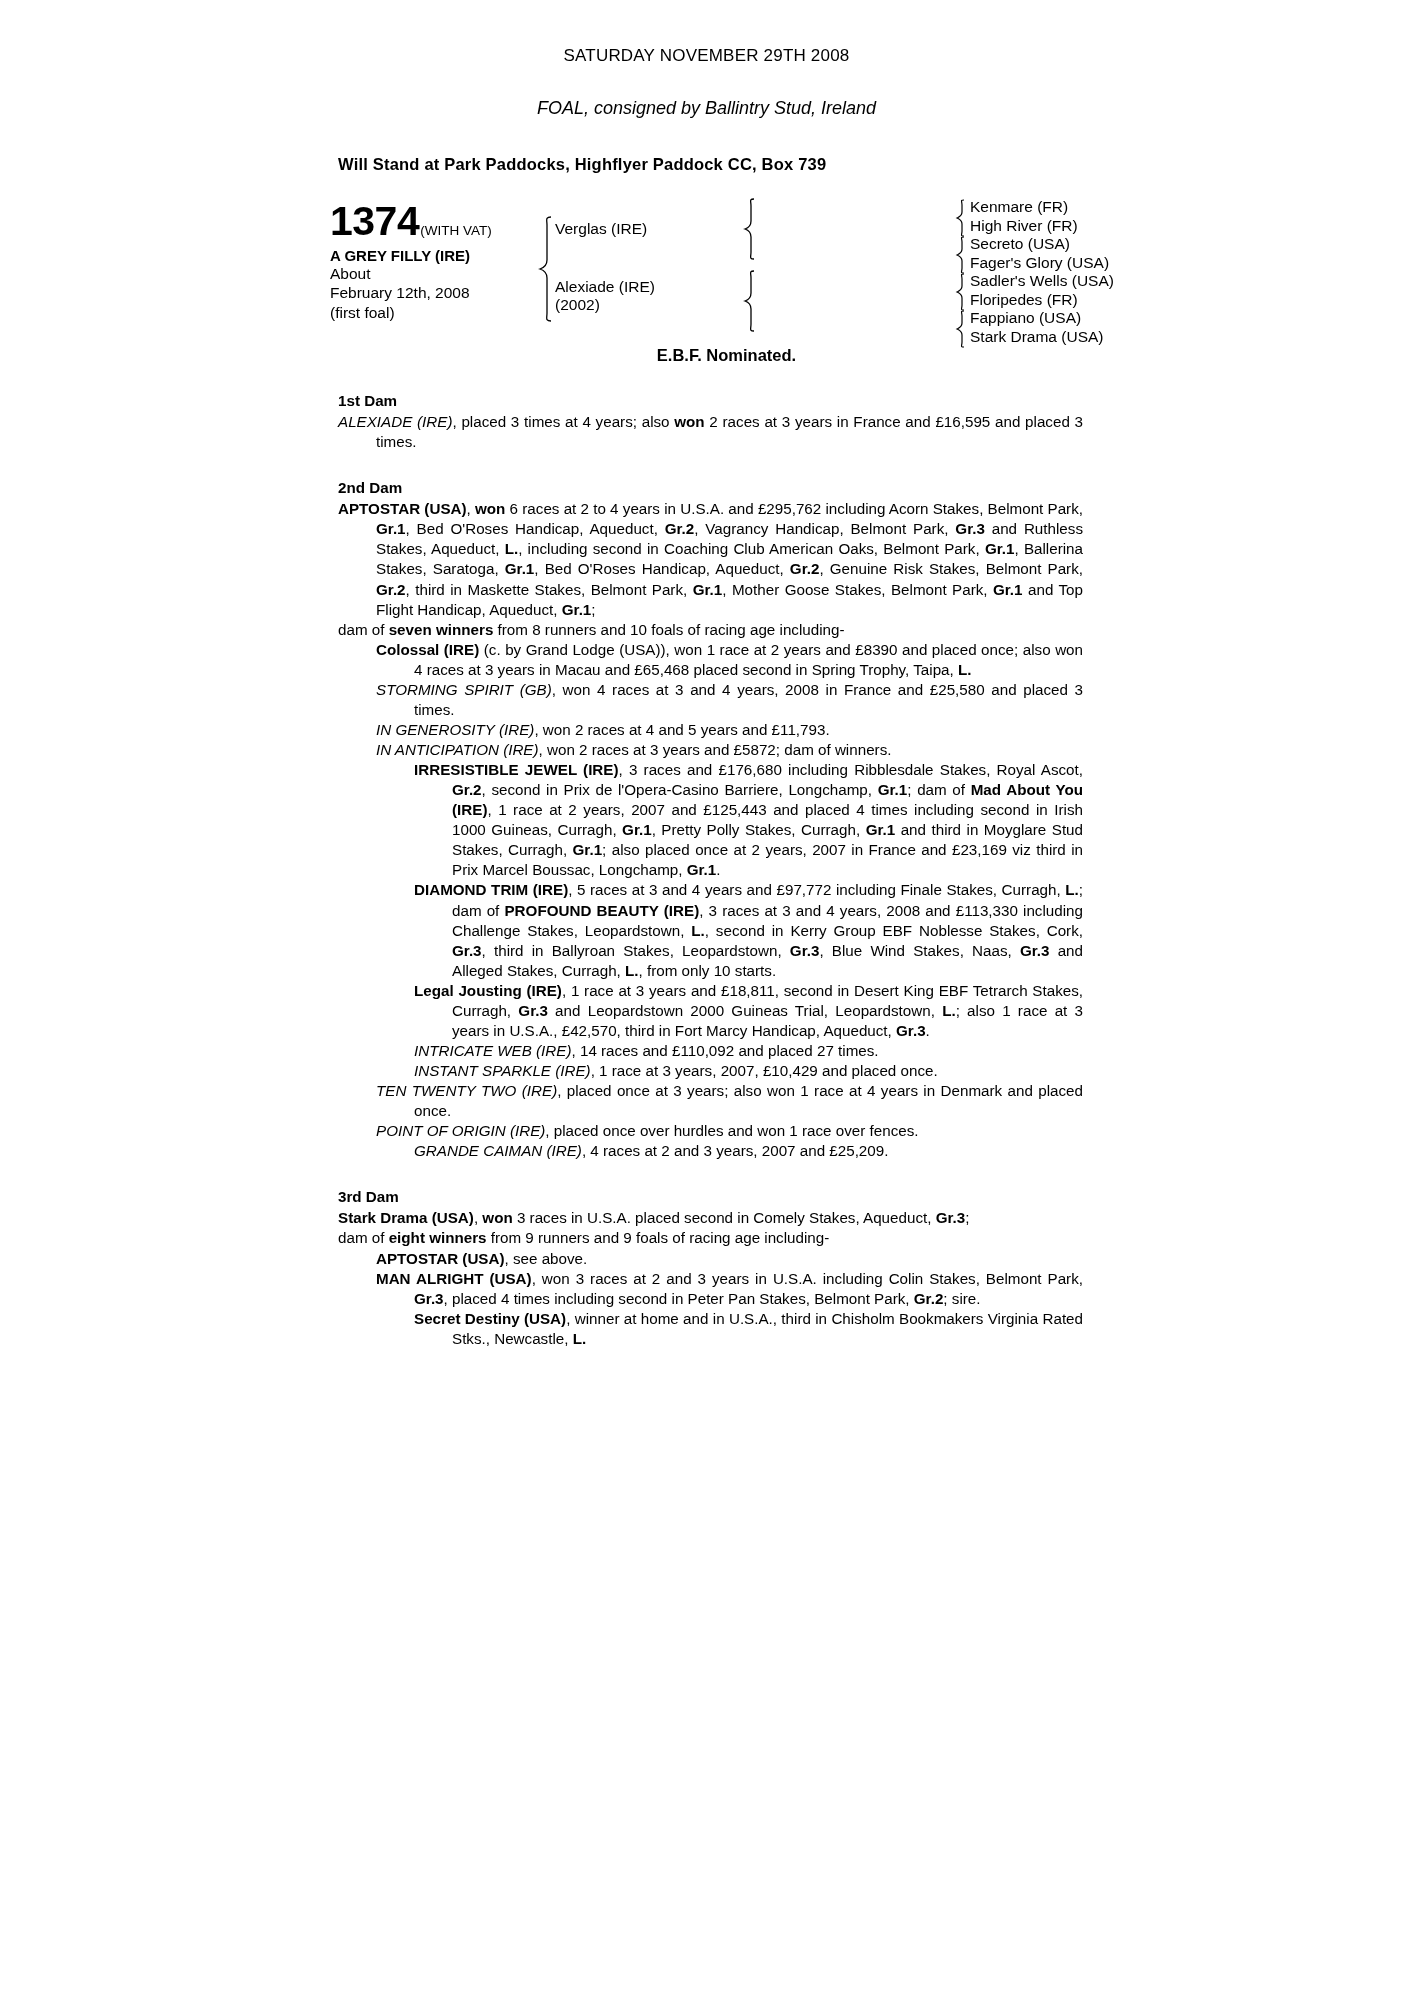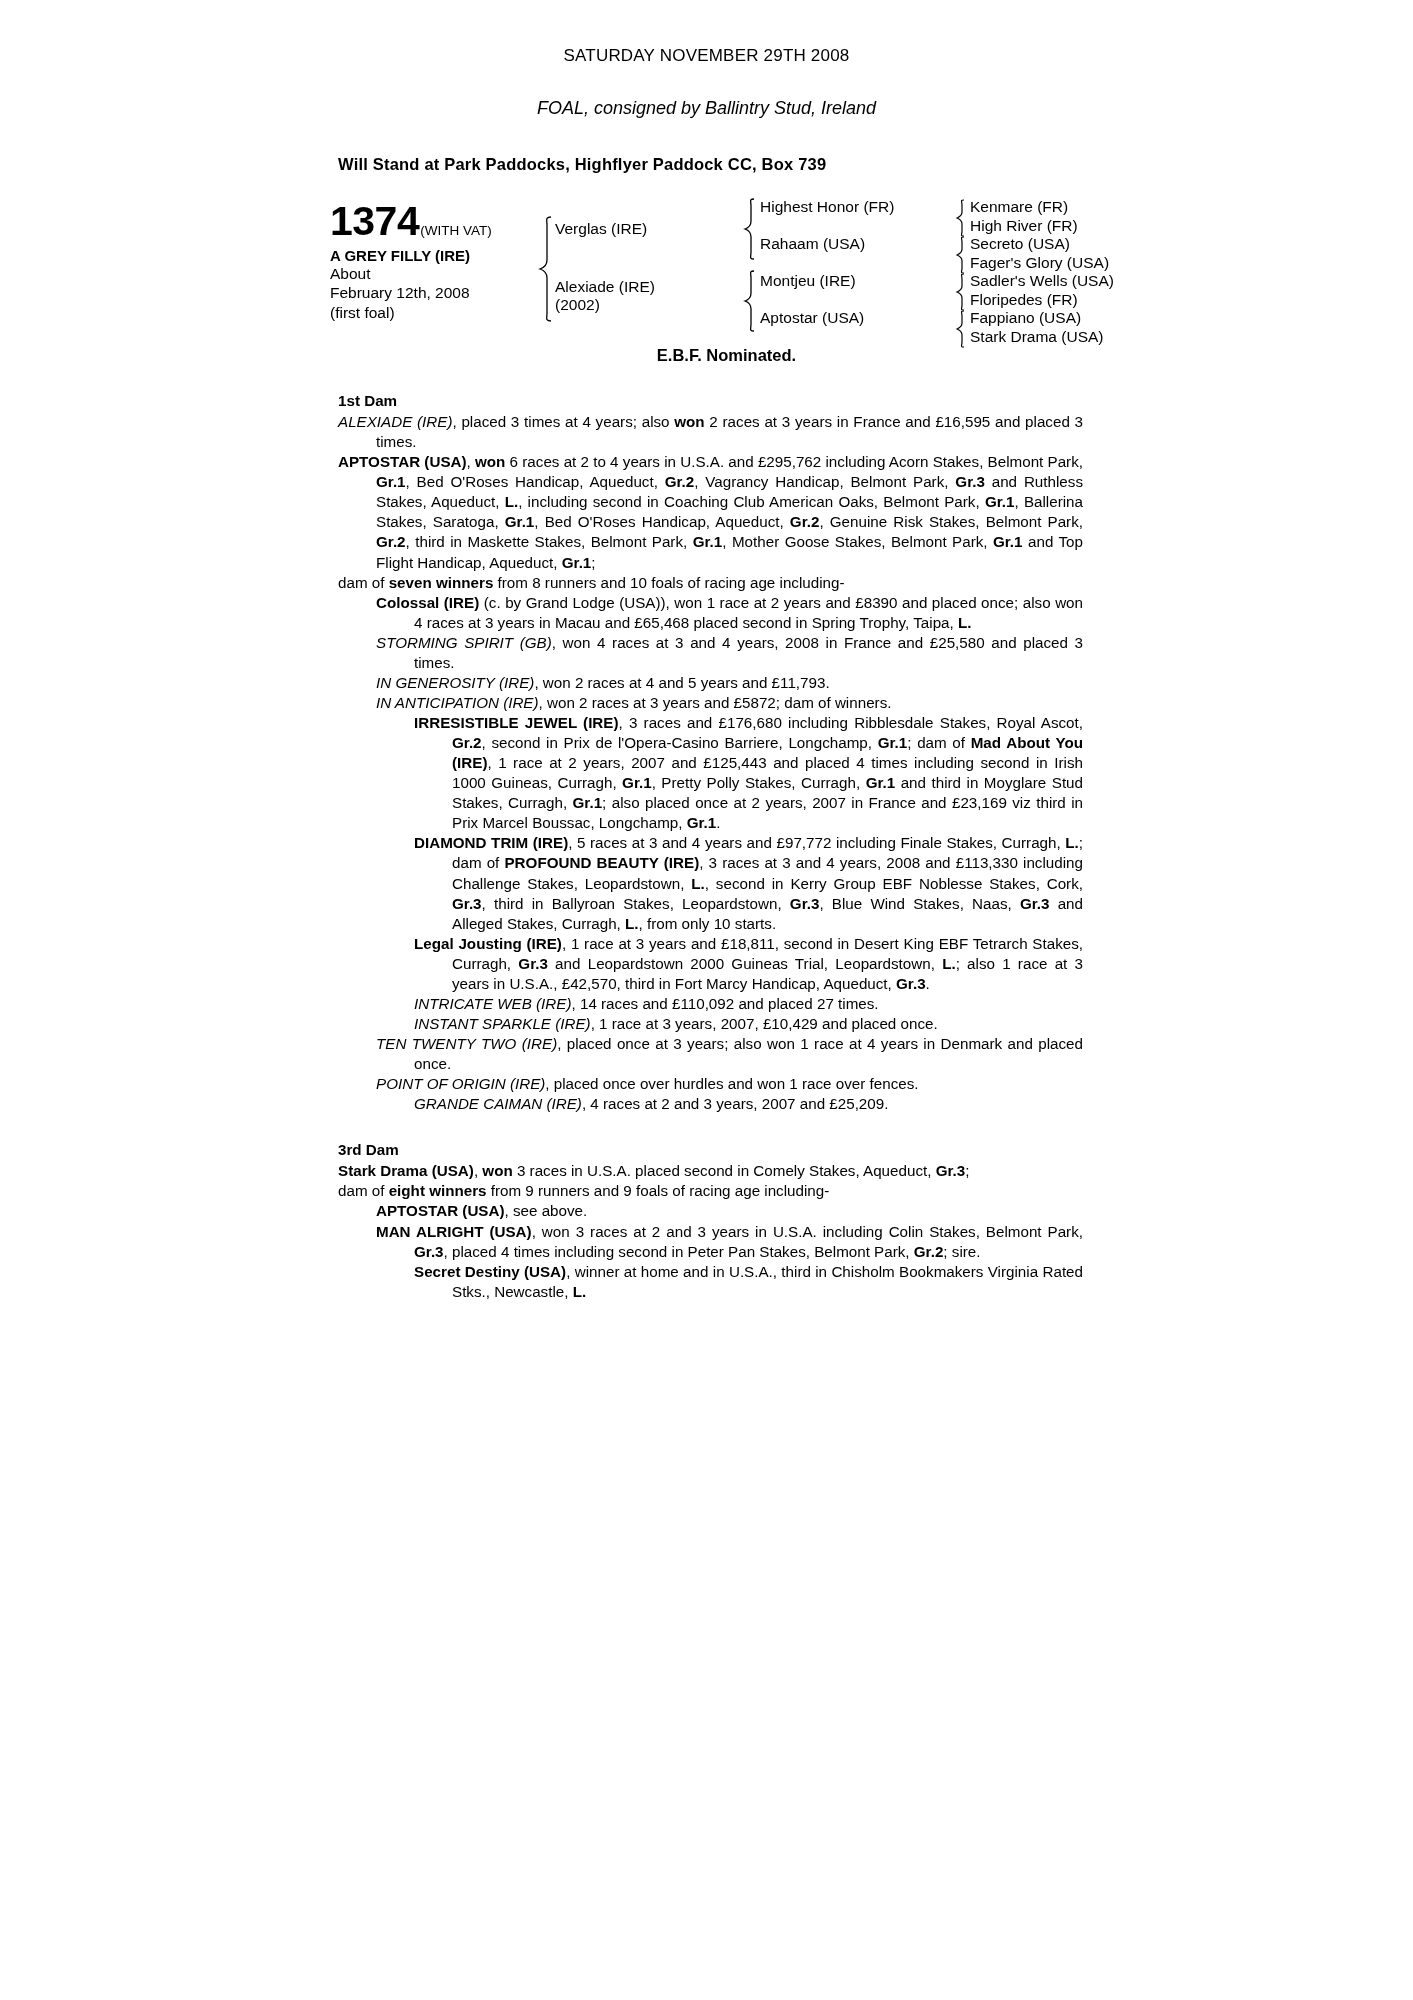--- a/index.html
+++ b/index.html
@@ -192,26 +192,20 @@
         <path d="M11 1 C6 1 8 3 8 8 L8 23 C8 28 5 30 2 31 C5 32 8 34 8 39 L8 54 C8 59 6 61 11 61" fill="none" stroke="#000" stroke-width="1.3"></path>
       </svg>
     </div>
 
     <div class="brace" style="left:413px; top:72px;">
       <svg width="14" height="62" viewBox="0 0 14 62">
         <path d="M11 1 C6 1 8 3 8 8 L8 23 C8 28 5 30 2 31 C5 32 8 34 8 39 L8 54 C8 59 6 61 11 61" fill="none" stroke="#000" stroke-width="1.3"></path>
       </svg>
     </div>
 
-    <div class="gp-col">
-      <div>Highest Honor (FR)</div>
-      <div>Rahaam (USA)</div>
-      <div>Montjeu (IRE)</div>
-      <div>Aptostar (USA)</div>
-    </div>
 
     <div class="brace" style="left:625px; top:1px;">
       <svg width="12" height="38" viewBox="0 0 12 38">
         <path d="M9 1 C5 1 7 2 7 6 L7 13 C7 17 4 18 2 19 C4 20 7 21 7 25 L7 32 C7 36 5 37 9 37" fill="none" stroke="#000" stroke-width="1.2"></path>
       </svg>
     </div>
     <div class="brace" style="left:625px; top:38px;">
       <svg width="12" height="38" viewBox="0 0 12 38">
         <path d="M9 1 C5 1 7 2 7 6 L7 13 C7 17 4 18 2 19 C4 20 7 21 7 25 L7 32 C7 36 5 37 9 37" fill="none" stroke="#000" stroke-width="1.2"></path>
       </svg>
@@ -237,20 +231,21 @@
       <div>Fappiano (USA)</div>
       <div>Stark Drama (USA)</div>
     </div>
   </div>
 
   <div class="ebf">E.B.F. Nominated.</div>
 
   <div class="content" id="dam-sections">
       <div class="dam-head">1st Dam</div>
       <p class="blk hang1"><span class="i">ALEXIADE (IRE)</span><span>, placed 3 times at 4 years; also </span><span class="b">won</span><span> 2 races at 3 years in France and £16,595 and placed 3 times.</span></p>
+      <div class="dam-head">2nd Dam</div>
       <p class="blk hang1"><span class="b">APTOSTAR (USA)</span><span>, </span><span class="b">won</span><span> 6 races at 2 to 4 years in U.S.A. and £295,762 including Acorn Stakes, Belmont Park, </span><span class="b">Gr.1</span><span>, Bed O'Roses Handicap, Aqueduct, </span><span class="b">Gr.2</span><span>, Vagrancy Handicap, Belmont Park, </span><span class="b">Gr.3</span><span> and Ruthless Stakes, Aqueduct, </span><span class="b">L.</span><span>, including second in Coaching Club American Oaks, Belmont Park, </span><span class="b">Gr.1</span><span>, Ballerina Stakes, Saratoga, </span><span class="b">Gr.1</span><span>, Bed O'Roses Handicap, Aqueduct, </span><span class="b">Gr.2</span><span>, Genuine Risk Stakes, Belmont Park, </span><span class="b">Gr.2</span><span>, third in Maskette Stakes, Belmont Park, </span><span class="b">Gr.1</span><span>, Mother Goose Stakes, Belmont Park, </span><span class="b">Gr.1</span><span> and Top Flight Handicap, Aqueduct, </span><span class="b">Gr.1</span><span>;</span></p>
       <p class="blk noind"><span>dam of </span><span class="b">seven winners</span><span> from 8 runners and 10 foals of racing age including-</span></p>
       <p class="blk lvl1-h"><span class="b">Colossal (IRE)</span><span> (c. by Grand Lodge (USA)), won 1 race at 2 years and £8390 and placed once; also won 4 races at 3 years in Macau and £65,468 placed second in Spring Trophy, Taipa, </span><span class="b">L.</span></p>
       <p class="blk lvl1-h"><span class="i">STORMING SPIRIT (GB)</span><span>, won 4 races at 3 and 4 years, 2008 in France and £25,580 and placed 3 times.</span></p>
       <p class="blk lvl1-h"><span class="i">IN GENEROSITY (IRE)</span><span>, won 2 races at 4 and 5 years and £11,793.</span></p>
       <p class="blk lvl1-h"><span class="i">IN ANTICIPATION (IRE)</span><span>, won 2 races at 3 years and £5872; dam of winners.</span></p>
       <p class="blk lvl2-h"><span class="b">IRRESISTIBLE JEWEL (IRE)</span><span>, 3 races and £176,680 including Ribblesdale Stakes, Royal Ascot, </span><span class="b">Gr.2</span><span>, second in Prix de l'Opera-Casino Barriere, Longchamp, </span><span class="b">Gr.1</span><span>; dam of </span><span class="b">Mad About You (IRE)</span><span>, 1 race at 2 years, 2007 and £125,443 and placed 4 times including second in Irish 1000 Guineas, Curragh, </span><span class="b">Gr.1</span><span>, Pretty Polly Stakes, Curragh, </span><span class="b">Gr.1</span><span> and third in Moyglare Stud Stakes, Curragh, </span><span class="b">Gr.1</span><span>; also placed once at 2 years, 2007 in France and £23,169 viz third in Prix Marcel Boussac, Longchamp, </span><span class="b">Gr.1</span><span>.</span></p>
       <p class="blk lvl2-h"><span class="b">DIAMOND TRIM (IRE)</span><span>, 5 races at 3 and 4 years and £97,772 including Finale Stakes, Curragh, </span><span class="b">L.</span><span>; dam of </span><span class="b">PROFOUND BEAUTY (IRE)</span><span>, 3 races at 3 and 4 years, 2008 and £113,330 including Challenge Stakes, Leopardstown, </span><span class="b">L.</span><span>, second in Kerry Group EBF Noblesse Stakes, Cork, </span><span class="b">Gr.3</span><span>, third in Ballyroan Stakes, Leopardstown, </span><span class="b">Gr.3</span><span>, Blue Wind Stakes, Naas, </span><span class="b">Gr.3</span><span> and Alleged Stakes, Curragh, </span><span class="b">L.</span><span>, from only 10 starts.</span></p>
       <p class="blk lvl2-h"><span class="b">Legal Jousting (IRE)</span><span>, 1 race at 3 years and £18,811, second in Desert King EBF Tetrarch Stakes, Curragh, </span><span class="b">Gr.3</span><span> and Leopardstown 2000 Guineas Trial, Leopardstown, </span><span class="b">L.</span><span>; also 1 race at 3 years in U.S.A., £42,570, third in Fort Marcy Handicap, Aqueduct, </span><span class="b">Gr.3</span><span>.</span></p>
       <p class="blk lvl2-h"><span class="i">INTRICATE WEB (IRE)</span><span>, 14 races and £110,092 and placed 27 times.</span></p>

